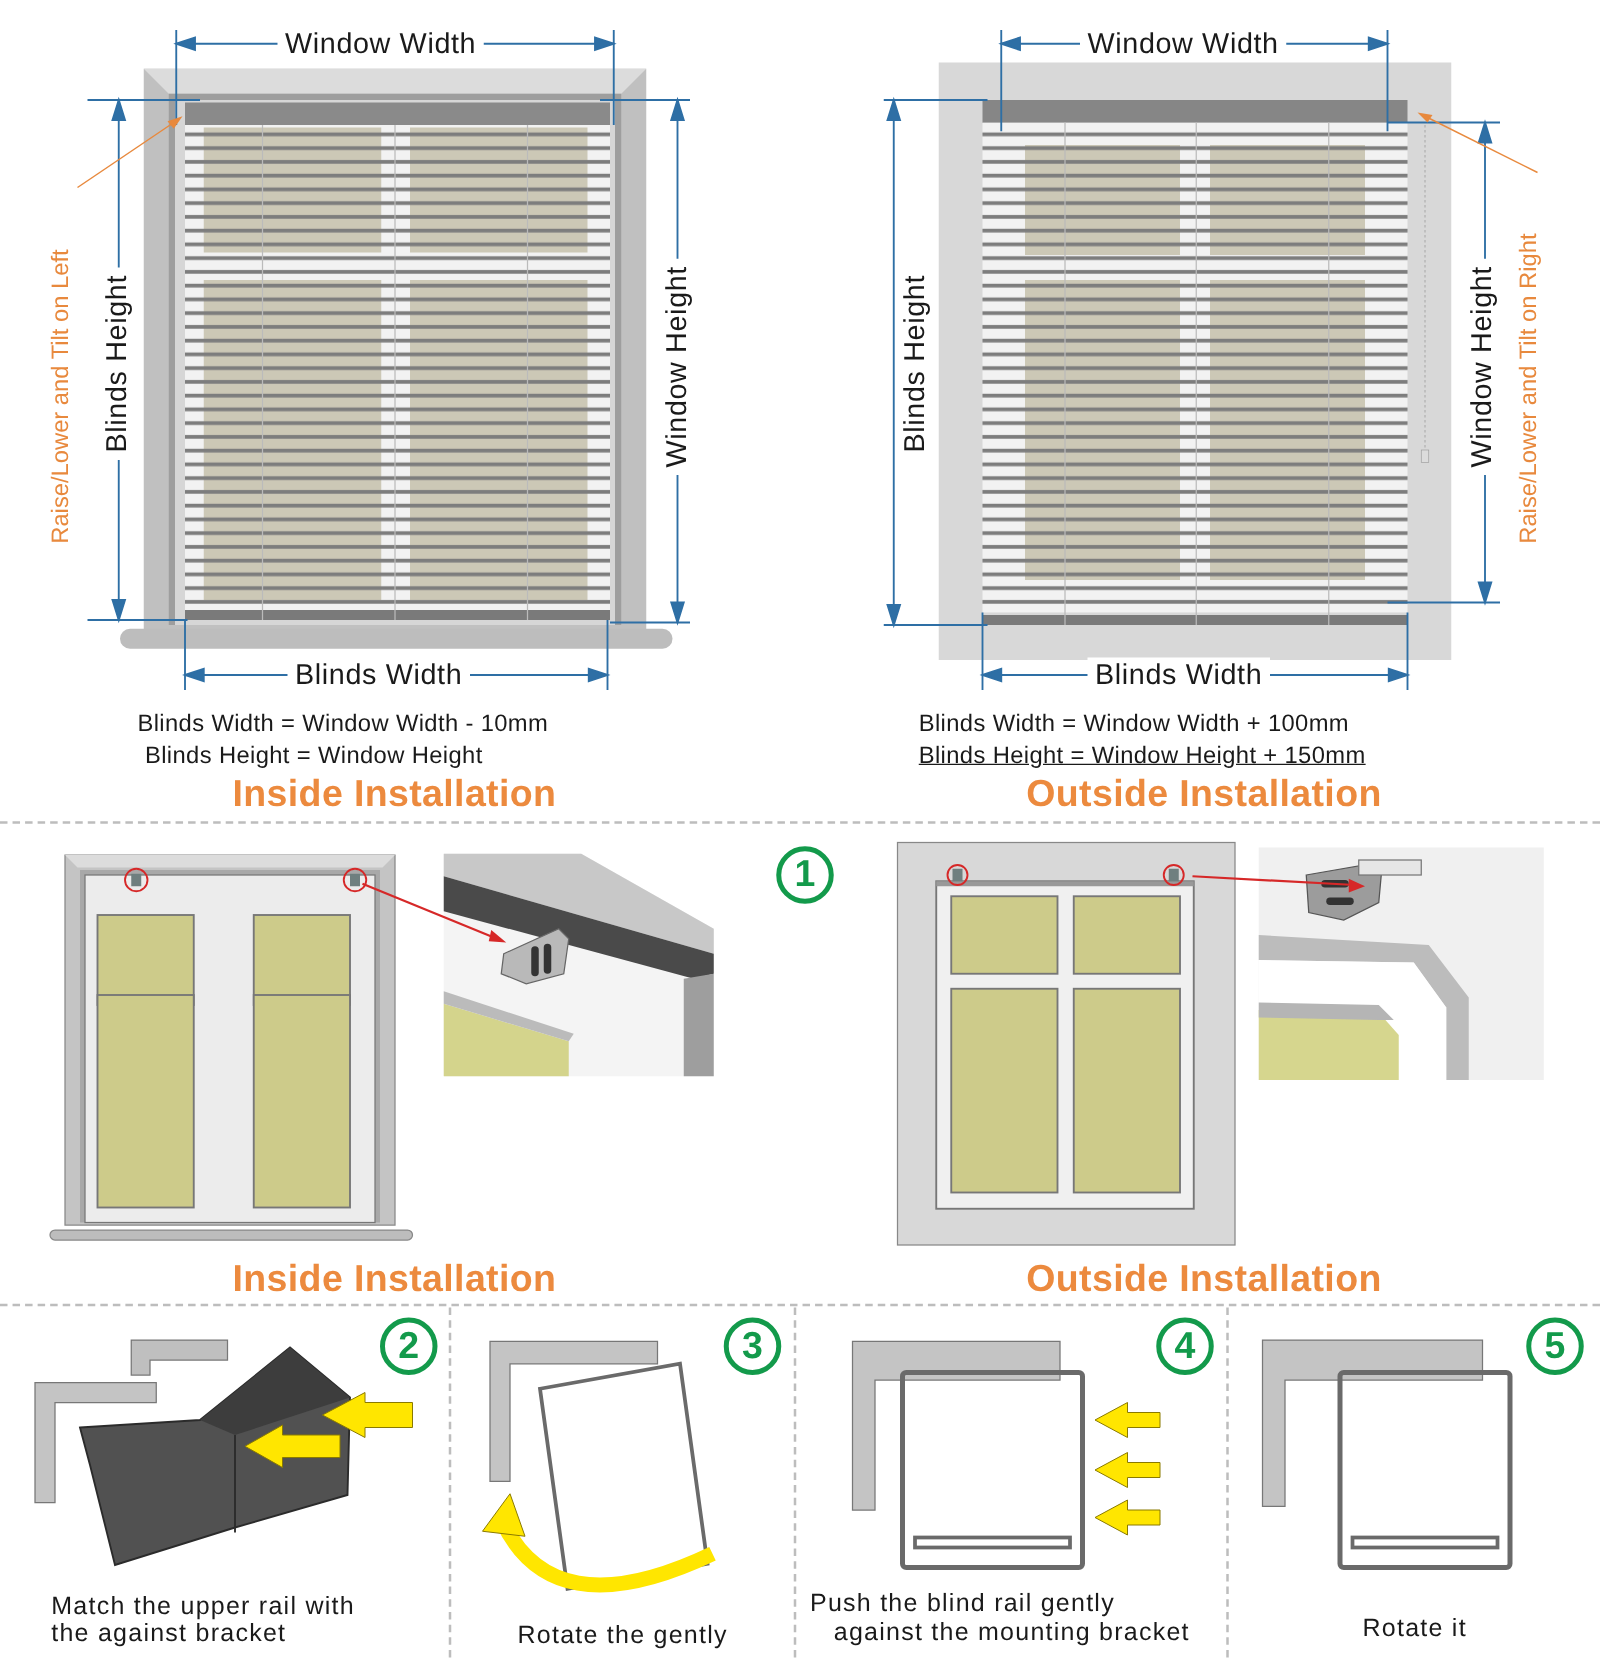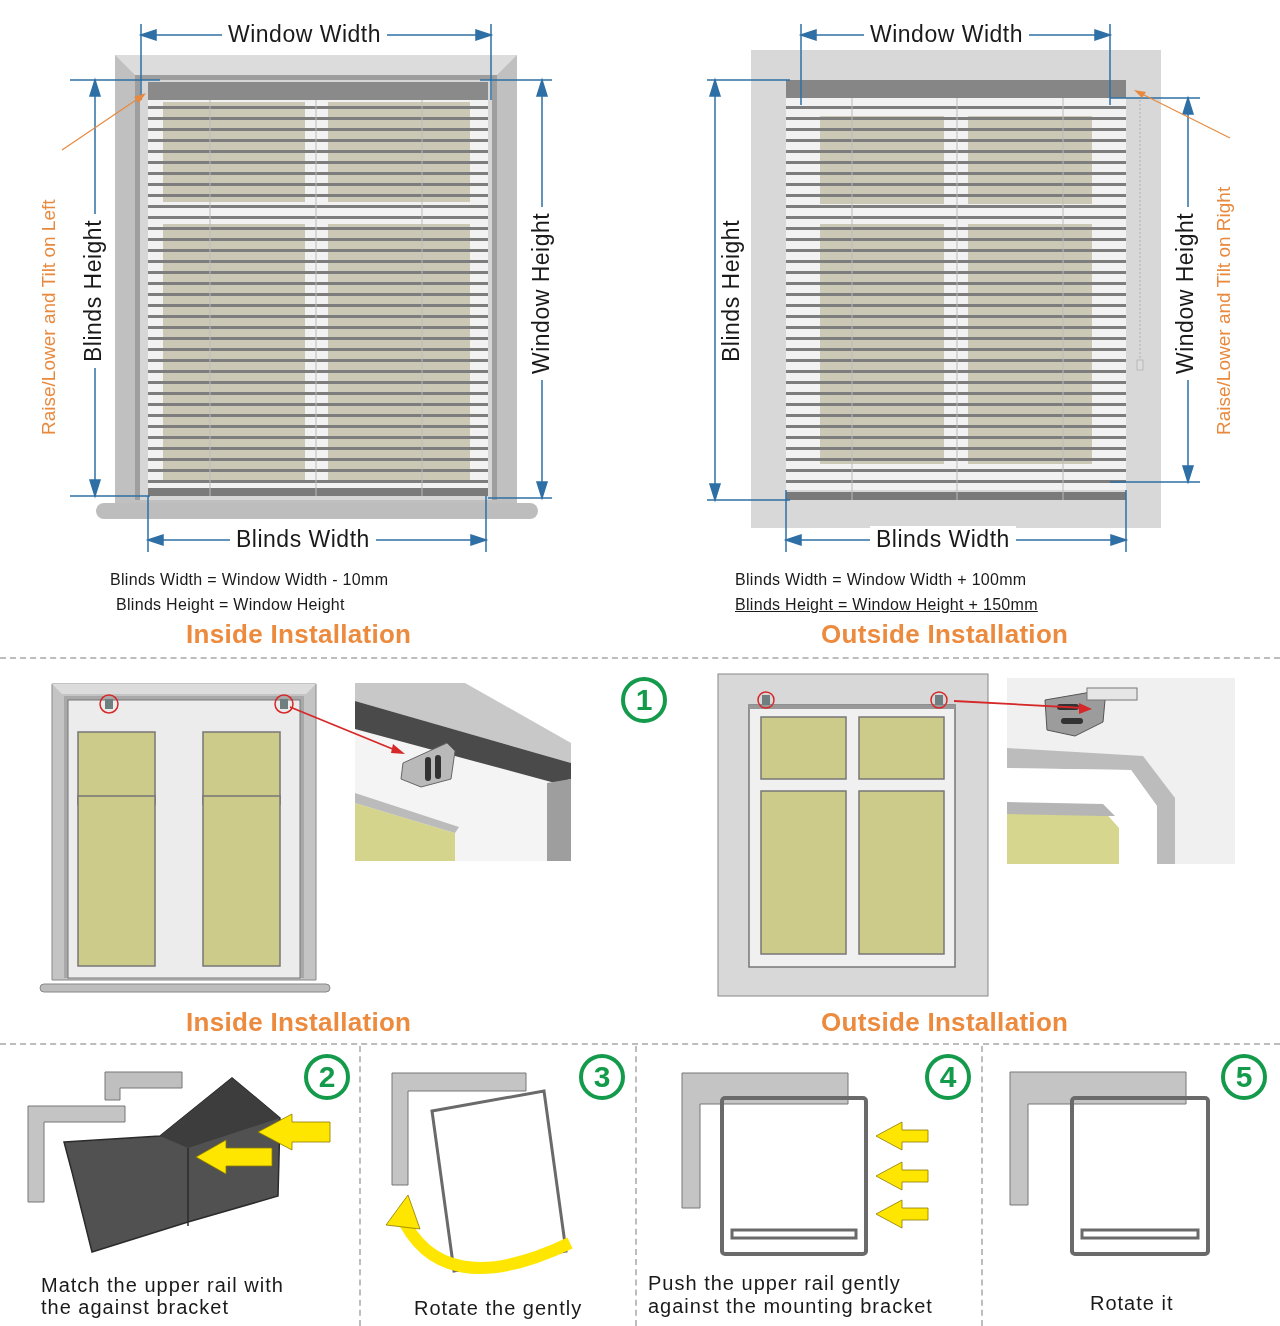--- a/index.html
+++ b/index.html
@@ -1,20 +1,20 @@
 <!DOCTYPE html>
 <html><head>
 <meta charset="utf-8">
 <style>
   html,body{margin:0;padding:0;background:#fff;}
   body{width:1280px;height:1326px;position:relative;overflow:hidden;font-family:"Liberation Sans",sans-serif;}
   .lbl{position:absolute;font-family:"Liberation Sans",sans-serif;color:#1a1a1a;white-space:nowrap;}
   .dimlbl{font-size:23px;letter-spacing:0.5px;background:#fff;padding:0 6px;}
-  .formula{font-size:16px;line-height:25px;color:#1a1a1a;letter-spacing:0.3px;}
-  .title-orange{font-size:26px;font-weight:bold;color:#ec8a3e;letter-spacing:0.3px;}
+  .formula{font-size:19px;line-height:25px;color:#1a1a1a;letter-spacing:0.3px;}
+  .title-orange{font-size:30px;font-weight:bold;color:#ec8a3e;letter-spacing:0.3px;}
   .vert{transform-origin:left top;transform:rotate(-90deg);}
   .orange-small{font-size:19px;color:#e8893d;}
   .caption{font-size:20px;color:#1a1a1a;letter-spacing:1px;line-height:22px;}
   .stepnum{position:absolute;width:38px;height:38px;border:4px solid #139a4b;border-radius:50%;color:#139a4b;font-size:30px;font-weight:bold;text-align:center;line-height:38px;font-family:"Liberation Sans",sans-serif;}
   .sep-h{position:absolute;left:0;width:1280px;height:0;border-top:2px dashed #bdbdbd;}
   .sep-v{position:absolute;top:1046px;height:280px;width:0;border-left:2px dashed #bdbdbd;}
   svg{position:absolute;overflow:visible;}
 </style>
 </head>
 <body>
@@ -252,22 +252,22 @@
 <div>
   <svg width="300" height="200" style="left:680px;top:1070px">
     <polygon points="2,3 168,3 168,34 20,34 20,138 2,138" fill="#c4c4c4" stroke="#777" stroke-width="1"></polygon>
     <rect x="42" y="28" width="144" height="156" fill="none" stroke="#6a6a6a" stroke-width="4" rx="3"></rect>
     <rect x="52" y="160" width="124" height="8" fill="none" stroke="#6a6a6a" stroke-width="3"></rect>
     <polygon points="248,60 222,60 222,52 196,66 222,80 222,72 248,72" fill="#ffe600" stroke="#8a7a00" stroke-width="0.8"></polygon>
     <polygon points="248,100 222,100 222,92 196,106 222,120 222,112 248,112" fill="#ffe600" stroke="#8a7a00" stroke-width="0.8"></polygon>
     <polygon points="248,138 222,138 222,130 196,144 222,158 222,150 248,150" fill="#ffe600" stroke="#8a7a00" stroke-width="0.8"></polygon>
   </svg>
   <div class="stepnum" style="left:925px;top:1054px;">4</div>
-  <div class="lbl caption" style="left:648px;top:1272px;">Push the upper rail gently</div>
-  <div class="lbl caption" style="left:648px;top:1295px;text-align:center;">against the mounting bracket</div>
+  <div class="lbl caption" style="left:648px;top:1272px;">Push the blind rail gently</div>
+  <div class="lbl caption" style="left:667px;top:1295px;text-align:center;">against the mounting bracket</div>
 </div>
 
 <div>
   <svg width="260" height="200" style="left:1000px;top:1070px">
     <polygon points="10,2 186,2 186,34 28,34 28,135 10,135" fill="#c4c4c4" stroke="#777" stroke-width="1"></polygon>
     <rect x="72" y="28" width="136" height="156" fill="none" stroke="#6a6a6a" stroke-width="4" rx="3"></rect>
     <rect x="82" y="160" width="116" height="8" fill="none" stroke="#6a6a6a" stroke-width="3"></rect>
   </svg>
   <div class="stepnum" style="left:1221px;top:1054px;">5</div>
   <div class="lbl caption" style="left:1090px;top:1292px;">Rotate it</div>

